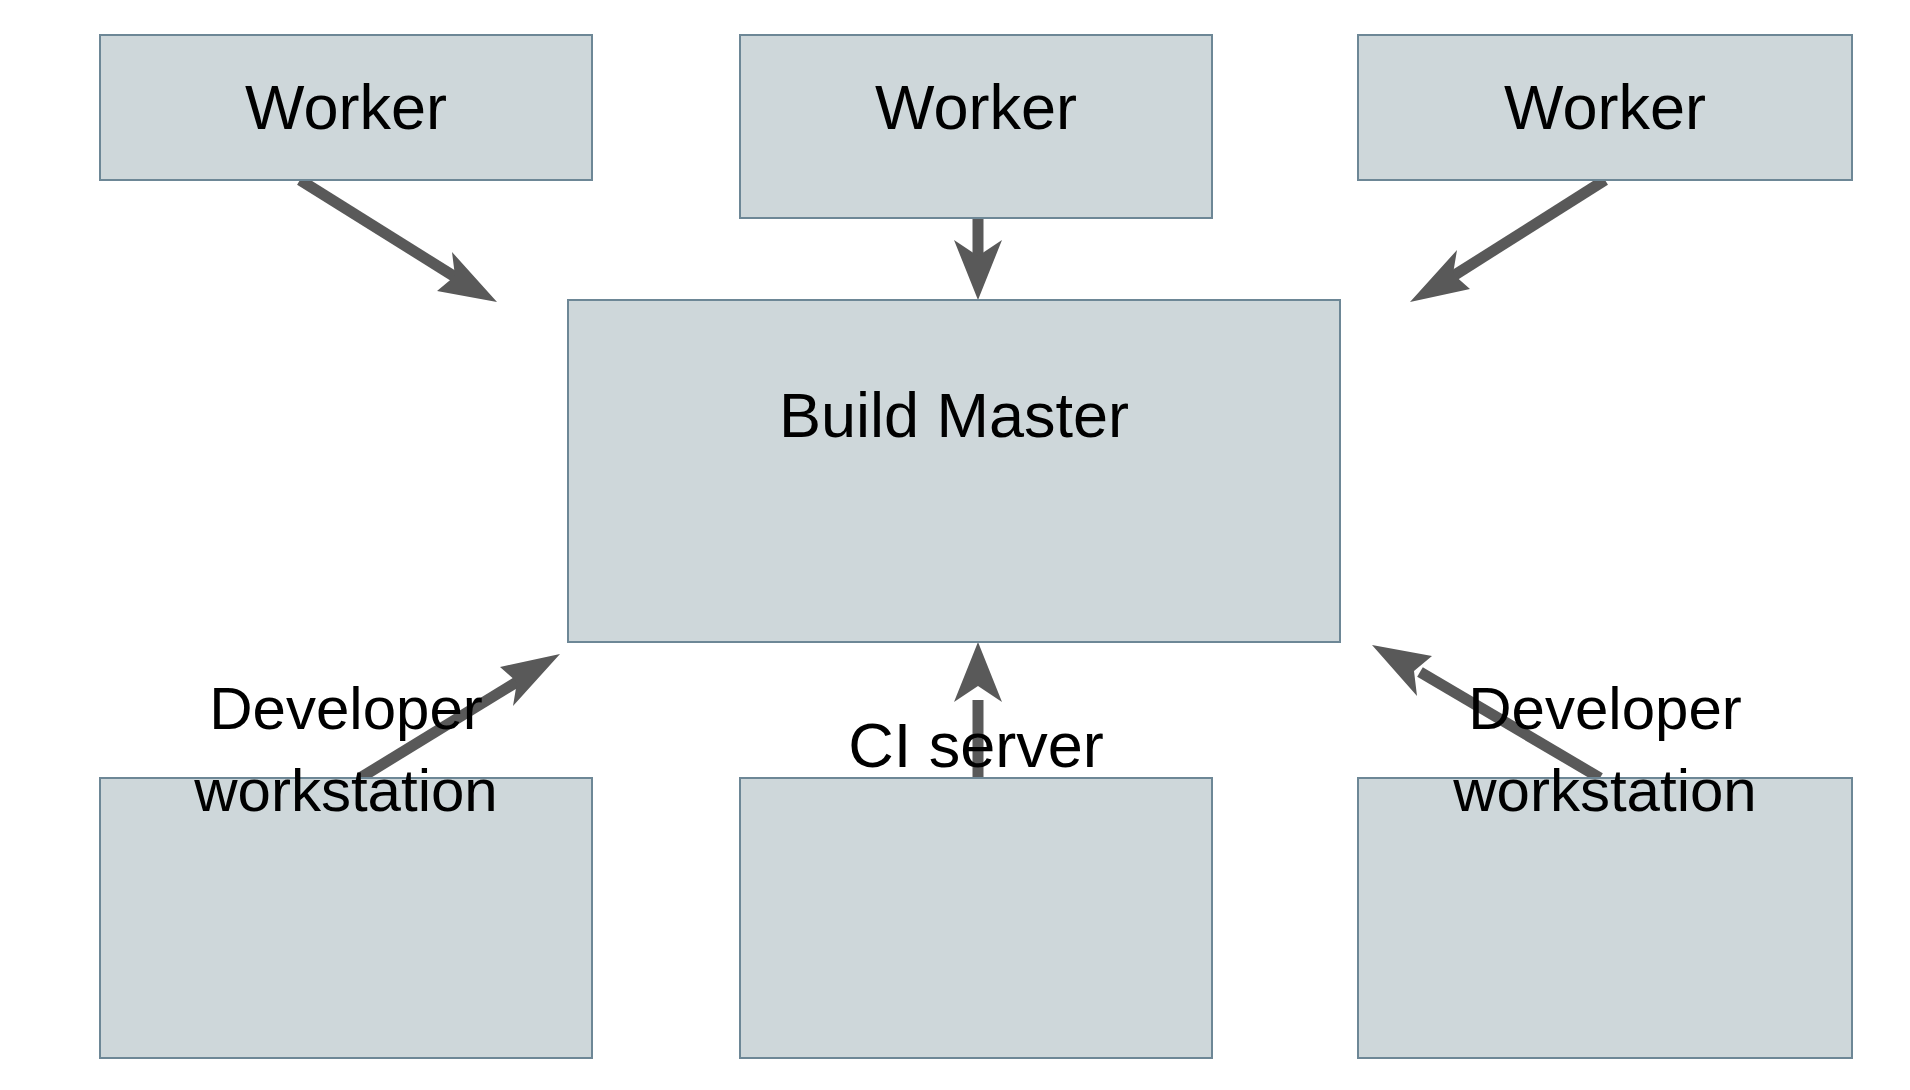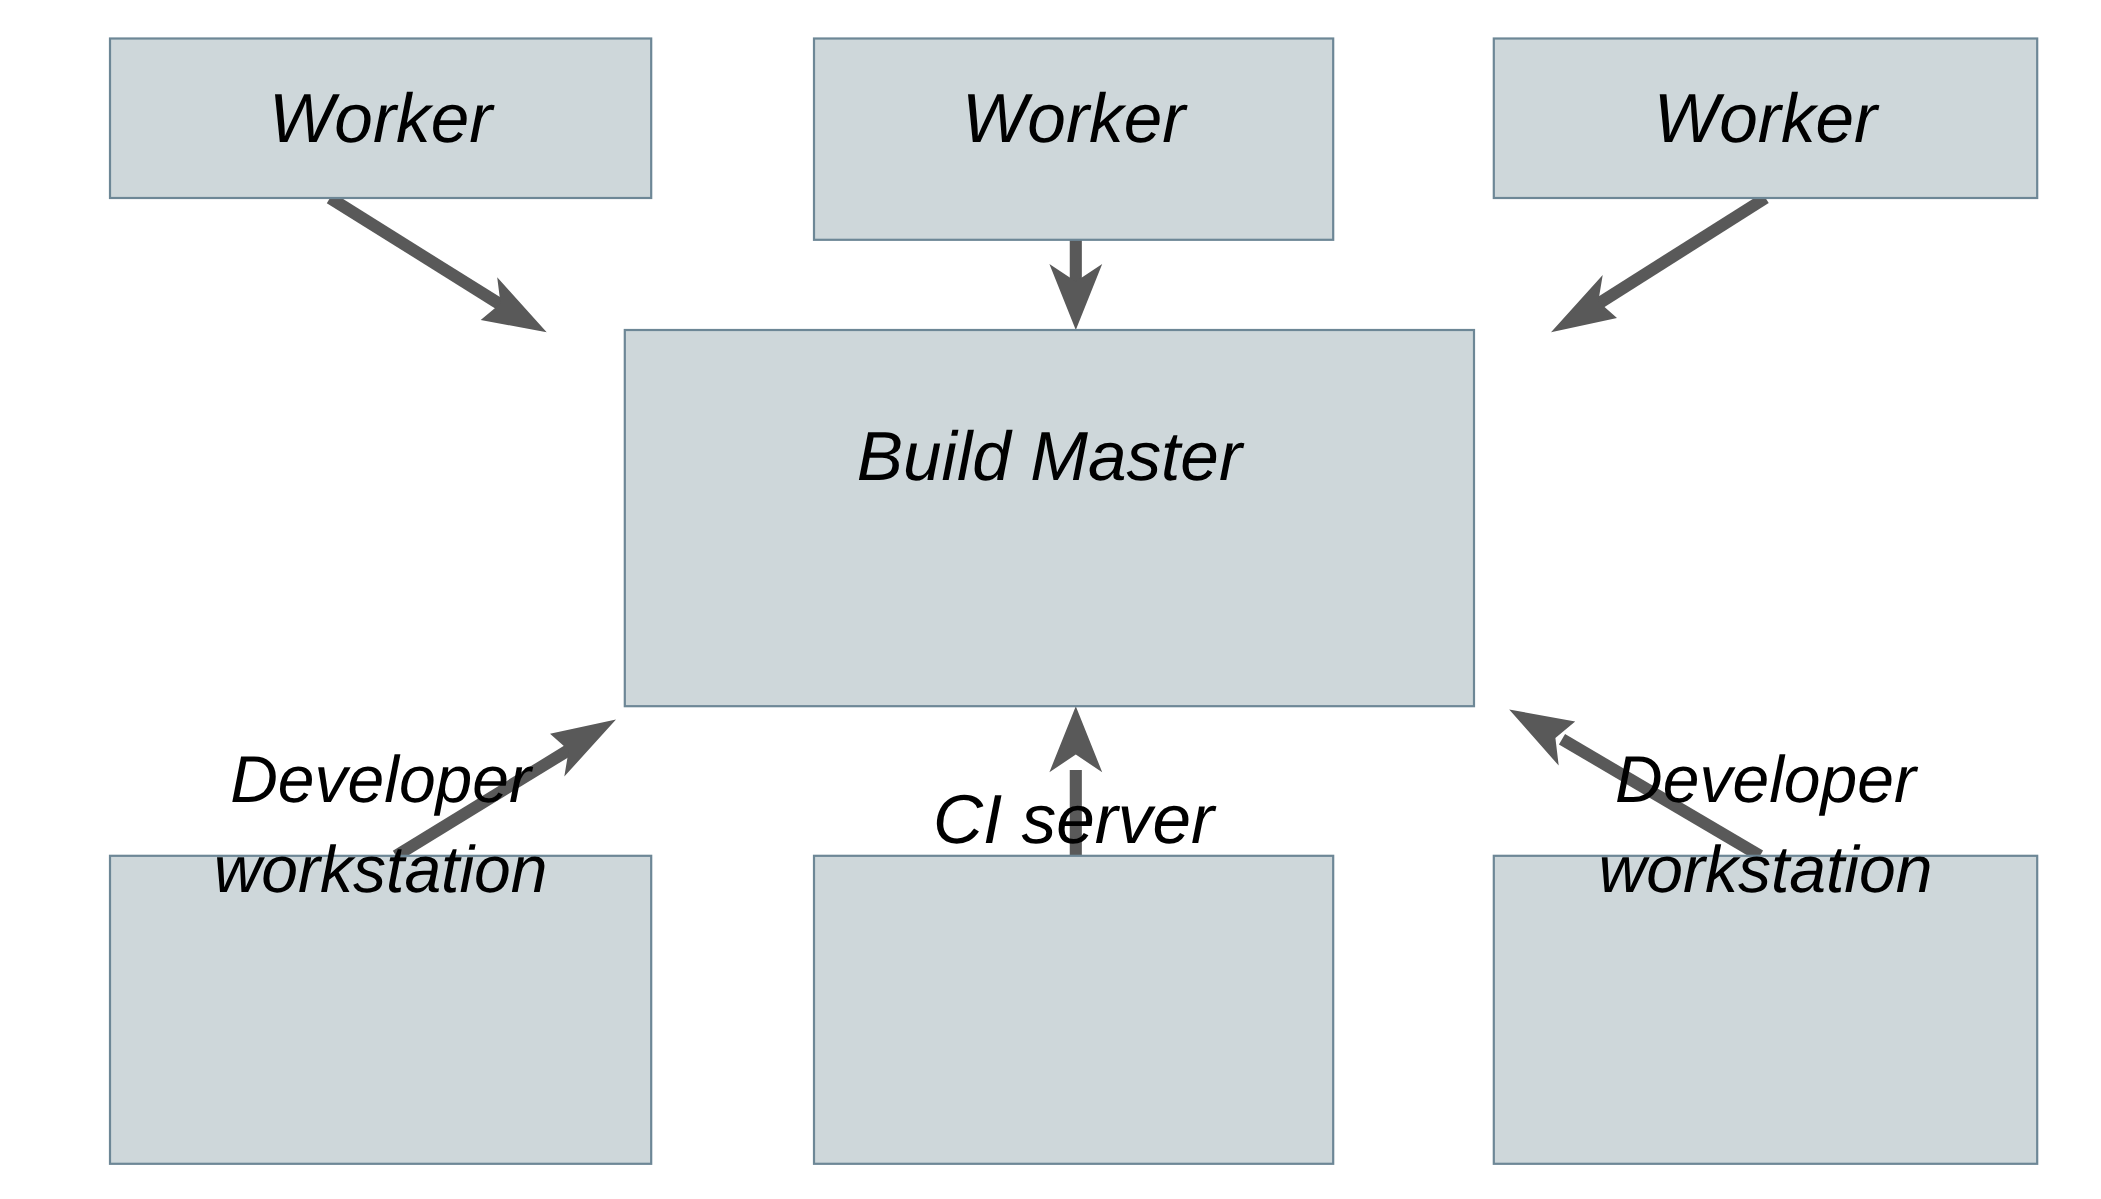--- a/index.html
+++ b/index.html
@@ -12,21 +12,20 @@
     width: 1910px;
     height: 1090px;
     font-family: "Liberation Sans", sans-serif;
     overflow: hidden;
   }
   #diagram-root {
     position: relative;
     width: 1910px;
     height: 902px;
     background: #ffffff;
-    font-style: italic;
   }
   svg.diagram-canvas {
     display: block;
     width: 1910px;
     height: 1090px;
   }
   .node-rect {
     fill: #ced7da;
     stroke: #6d8796;
     stroke-width: 2;

